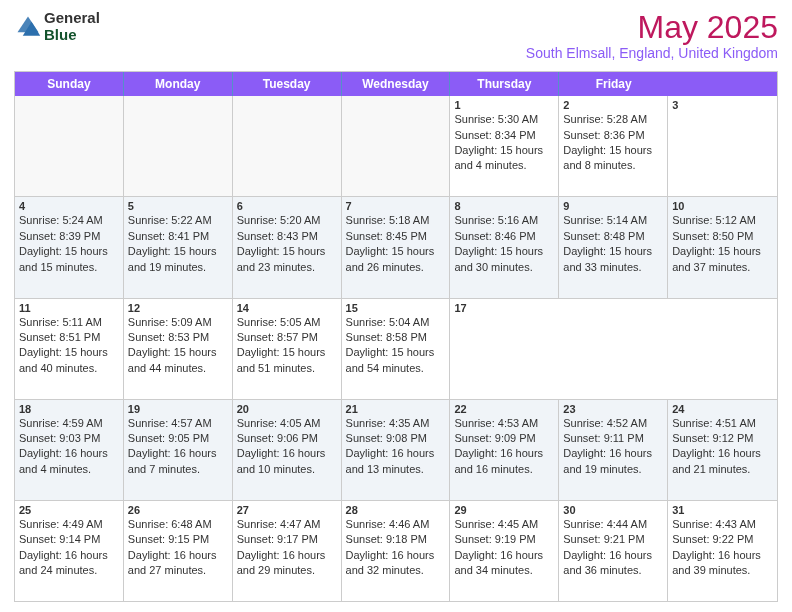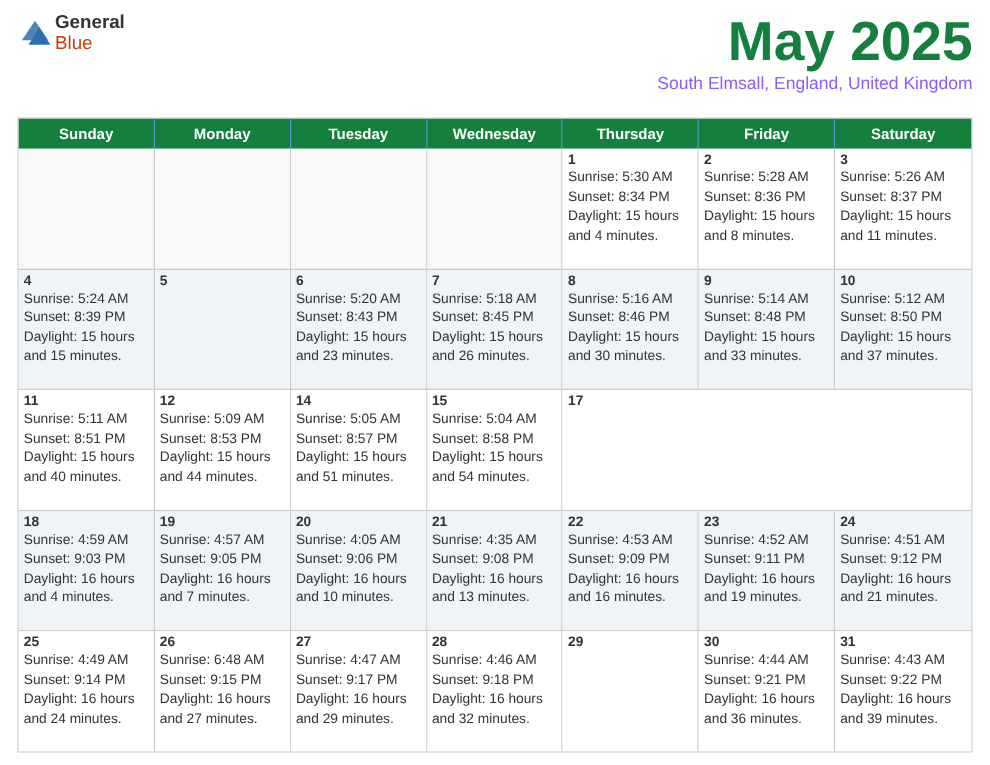--- a/index.html
+++ b/index.html
@@ -14,70 +14,70 @@
       width: 792px;
       height: 612px;
       padding: 10px 14px;
       display: flex;
       flex-direction: column;
     }
     .header {
       display: flex;
       justify-content: space-between;
       align-items: flex-start;
-      margin-bottom: 20px;
+      margin-bottom: 10px;
     }
     .logo {
       display: flex;
       align-items: center;
       gap: 2px;
     }
     .logo-text {
       display: flex;
       flex-direction: column;
       line-height: 1.1;
     }
     .logo-general {
       font-size: 15px;
       font-weight: bold;
       color: #333;
     }
     .logo-blue {
       font-size: 15px;
-      font-weight: normal;
-      color: #c2410c;
+      font-weight: bold;
+      color: #14532d;
     }
     .logo-icon {
       width: 28px;
       height: 28px;
     }
     .title-block {
       text-align: right;
     }
     .title-block h1 {
-      font-size: 44px;
-      font-weight: bold;
-      color: #15803d;
+      font-size: 32px;
+      font-weight: normal;
+      color: #be185d;
       line-height: 1.1;
     }
     .title-block h2 {
       font-size: 14px;
       font-weight: normal;
       color: #8b5cf6;
     }
     .calendar {
       flex: 1;
       display: flex;
       flex-direction: column;
       border: 1px solid #ccc;
     }
     .cal-header {
       display: grid;
       grid-template-columns: repeat(7, 1fr);
-      background: #15803d;
+      background: #8b5cf6;
     }
     .cal-header-cell {
       color: #fff;
       font-weight: bold;
       font-size: 12px;
       text-align: center;
       padding: 5px 2px;
       border-right: 1px solid #5590c8;
     }
     .cal-header-cell:last-child { border-right: none; }
@@ -138,21 +138,20 @@
   </div>
 
   <div class="calendar">
     <div class="cal-header">
     <div class="cal-header-cell">Sunday</div>
         <div class="cal-header-cell">Monday</div>
         <div class="cal-header-cell">Tuesday</div>
         <div class="cal-header-cell">Wednesday</div>
         <div class="cal-header-cell">Thursday</div>
         <div class="cal-header-cell">Friday</div>
-        <div class="cal-header-cell">Saturday</div>
       </div>
     <div class="cal-body">
     <div class="cal-row">
           <div class="cal-cell empty"></div>
           <div class="cal-cell empty"></div>
           <div class="cal-cell empty"></div>
           <div class="cal-cell empty"></div>
           <div class="cal-cell">
             <span class="day-num">1</span>
             <div class="day-info">Sunrise: 5:30 AM
@@ -162,36 +161,36 @@
           </div>
           <div class="cal-cell">
             <span class="day-num">2</span>
             <div class="day-info">Sunrise: 5:28 AM
 Sunset: 8:36 PM
 Daylight: 15 hours
 and 8 minutes.</div>
           </div>
           <div class="cal-cell">
             <span class="day-num">3</span>
-            <div class="day-info">Sunrise: 5:26 AM
-Sunset: 8:37 PM
-Daylight: 15 hours
-and 11 minutes.</div>
           </div>
         </div>
         <div class="cal-row">
           <div class="cal-cell alt">
             <span class="day-num">4</span>
             <div class="day-info">Sunrise: 5:24 AM
 Sunset: 8:39 PM
 Daylight: 15 hours
 and 15 minutes.</div>
           </div>
           <div class="cal-cell alt">
             <span class="day-num">5</span>
+            <div class="day-info">Sunrise: 5:22 AM
+Sunset: 8:41 PM
+Daylight: 15 hours
+and 19 minutes.</div>
           </div>
           <div class="cal-cell alt">
             <span class="day-num">6</span>
             <div class="day-info">Sunrise: 5:20 AM
 Sunset: 8:43 PM
 Daylight: 15 hours
 and 23 minutes.</div>
           </div>
           <div class="cal-cell alt">
             <span class="day-num">7</span>
@@ -330,20 +329,24 @@
           </div>
           <div class="cal-cell">
             <span class="day-num">28</span>
             <div class="day-info">Sunrise: 4:46 AM
 Sunset: 9:18 PM
 Daylight: 16 hours
 and 32 minutes.</div>
           </div>
           <div class="cal-cell">
             <span class="day-num">29</span>
+            <div class="day-info">Sunrise: 4:45 AM
+Sunset: 9:19 PM
+Daylight: 16 hours
+and 34 minutes.</div>
           </div>
           <div class="cal-cell">
             <span class="day-num">30</span>
             <div class="day-info">Sunrise: 4:44 AM
 Sunset: 9:21 PM
 Daylight: 16 hours
 and 36 minutes.</div>
           </div>
           <div class="cal-cell">
             <span class="day-num">31</span>

